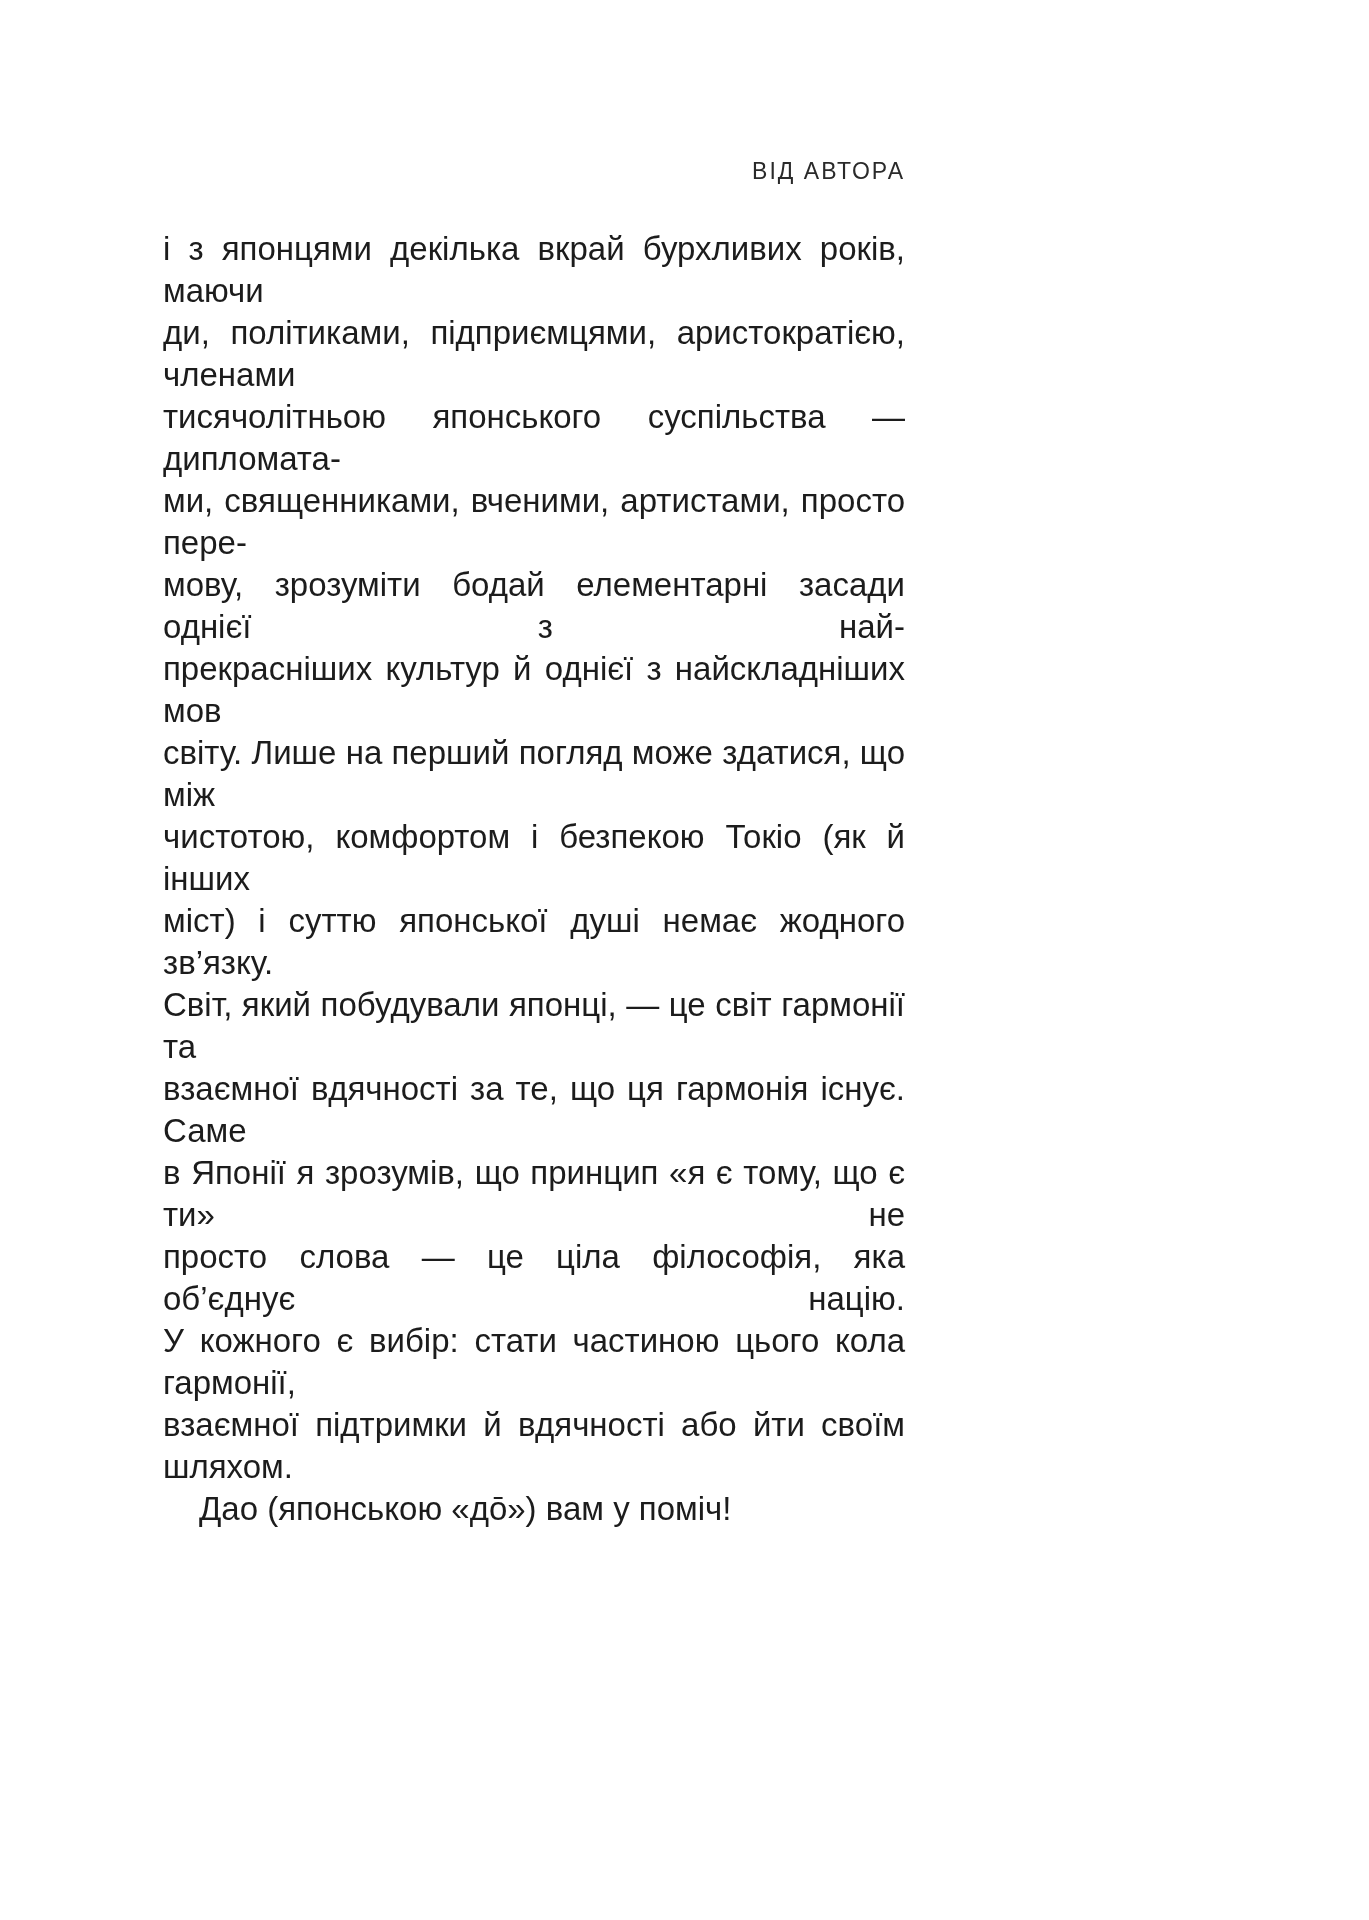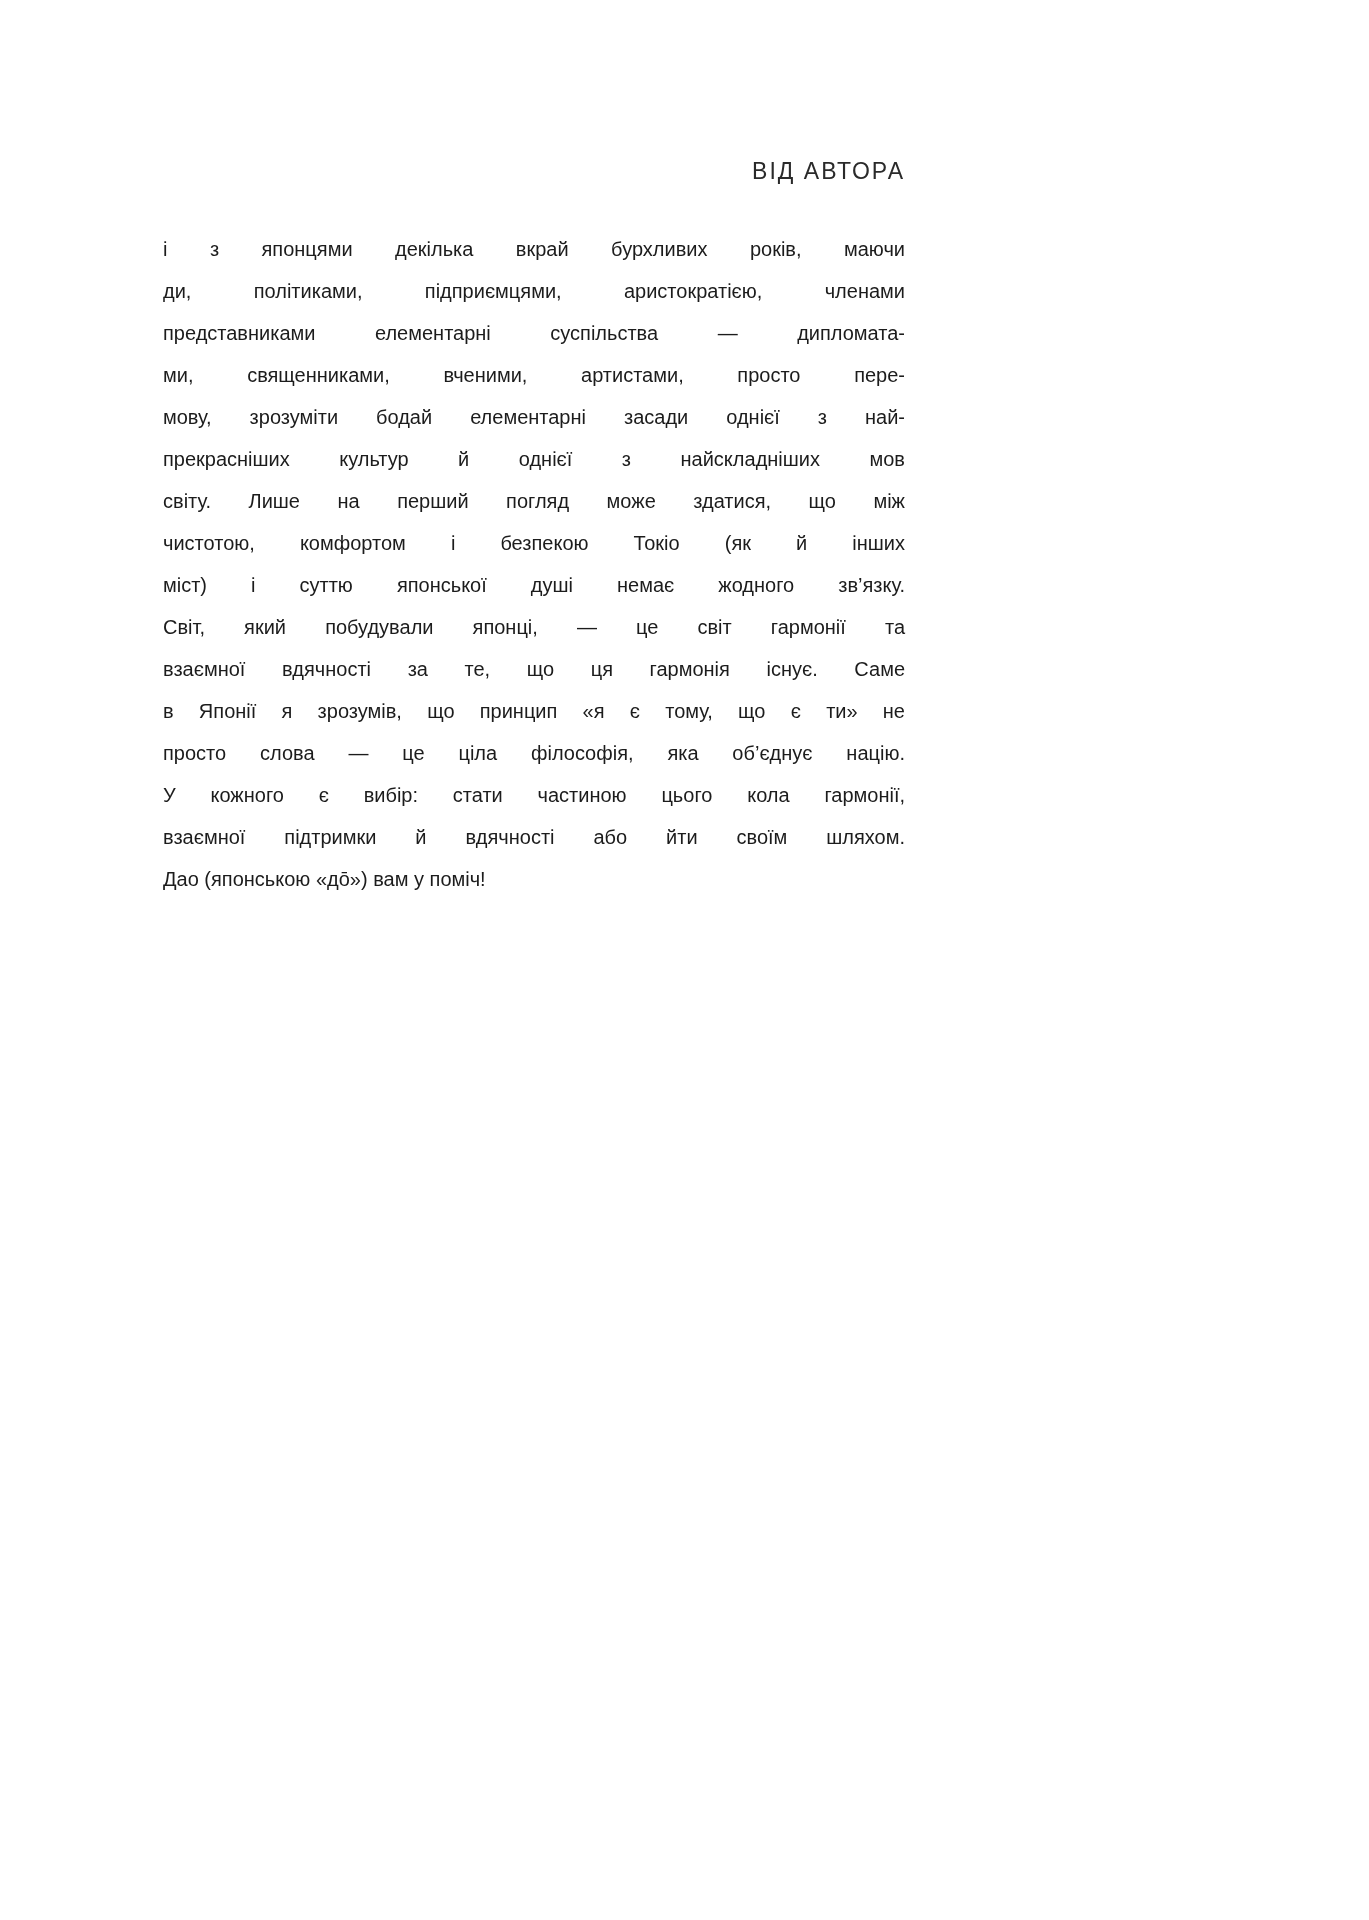--- a/index.html
+++ b/index.html
@@ -26,44 +26,45 @@
     font-size: 23px;
     letter-spacing: 2px;
     font-weight: 400;
     color: #2a2a2a;
   }
   .body-text {
     position: absolute;
     top: 228px;
     left: 163px;
     width: 742px;
-    font-size: 20px;
+    font-size: 33px;
     line-height: 42px;
     font-weight: 400;
     color: #1c1c1c;
   }
   .body-text .line {
     text-align: justify;
     
     text-align-last: justify;
     white-space: normal;
   }
   .body-text .line.last {
     text-align-last: left;
+    margin-left: 36px;
   }
 </style>
 </head>
 <body>
 
 <div class="page">
   <div class="running-head">ВІД АВТОРА</div>
   <div class="body-text">
       <div class="line">і з японцями декілька вкрай бурхливих років, маючи</div>
       <div class="line">ди, політиками, підприємцями, аристократією, членами</div>
-      <div class="line">представниками елементарні суспільства — дипломата-</div>
+      <div class="line">тисячолітньою японського суспільства — дипломата-</div>
       <div class="line">ми, священниками, вченими, артистами, просто пере-</div>
       <div class="line">мову, зрозуміти бодай елементарні засади однієї з най-</div>
       <div class="line">прекрасніших культур й однієї з найскладніших мов</div>
       <div class="line">світу. Лише на перший погляд може здатися, що між</div>
       <div class="line">чистотою, комфортом і безпекою Токіо (як й інших</div>
       <div class="line">міст) і суттю японської душі немає жодного зв’язку.</div>
       <div class="line">Світ, який побудували японці, — це світ гармонії та</div>
       <div class="line">взаємної вдячності за те, що ця гармонія існує. Саме</div>
       <div class="line">в Японії я зрозумів, що принцип «я є тому, що є ти» не</div>
       <div class="line">просто слова — це ціла філософія, яка об’єднує націю.</div>

